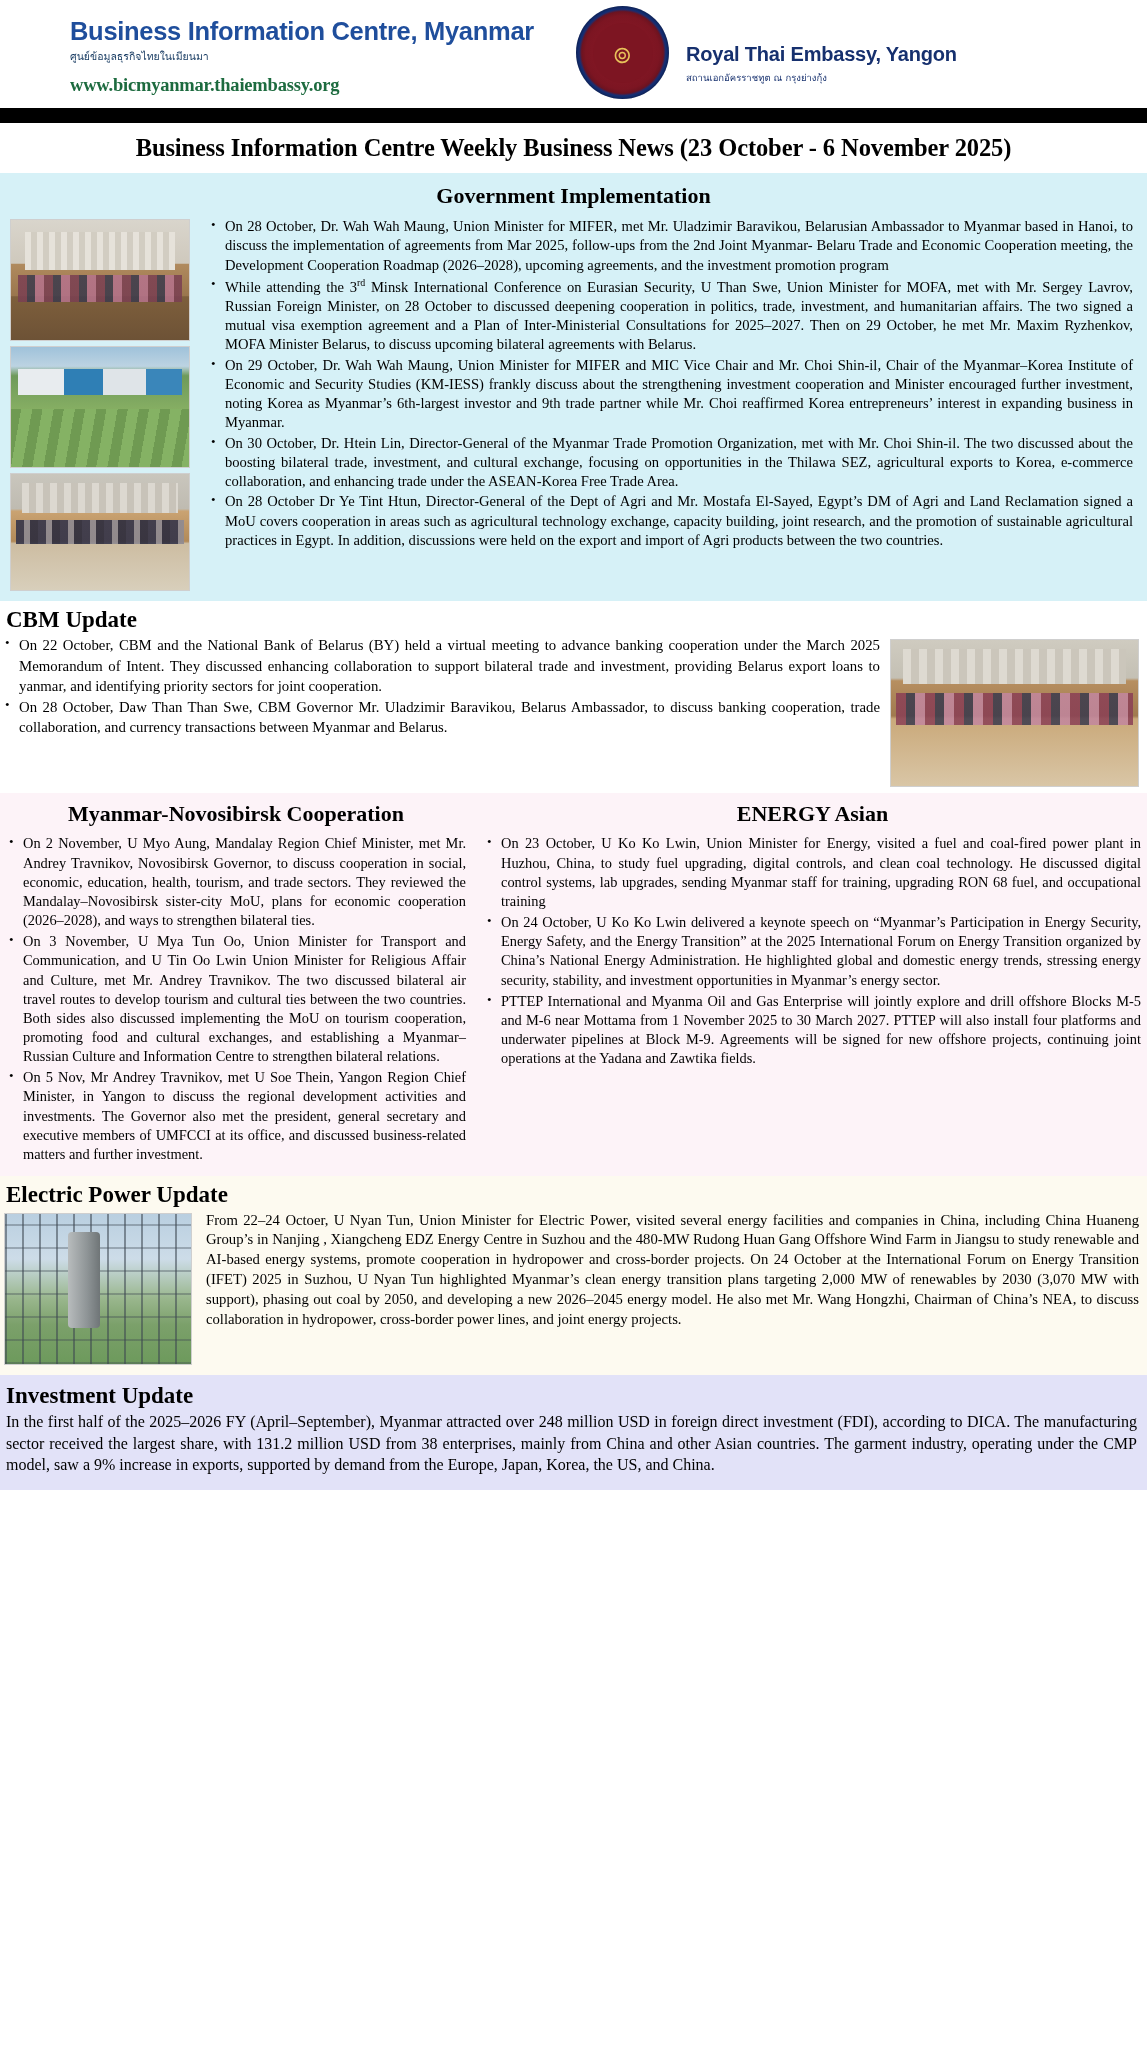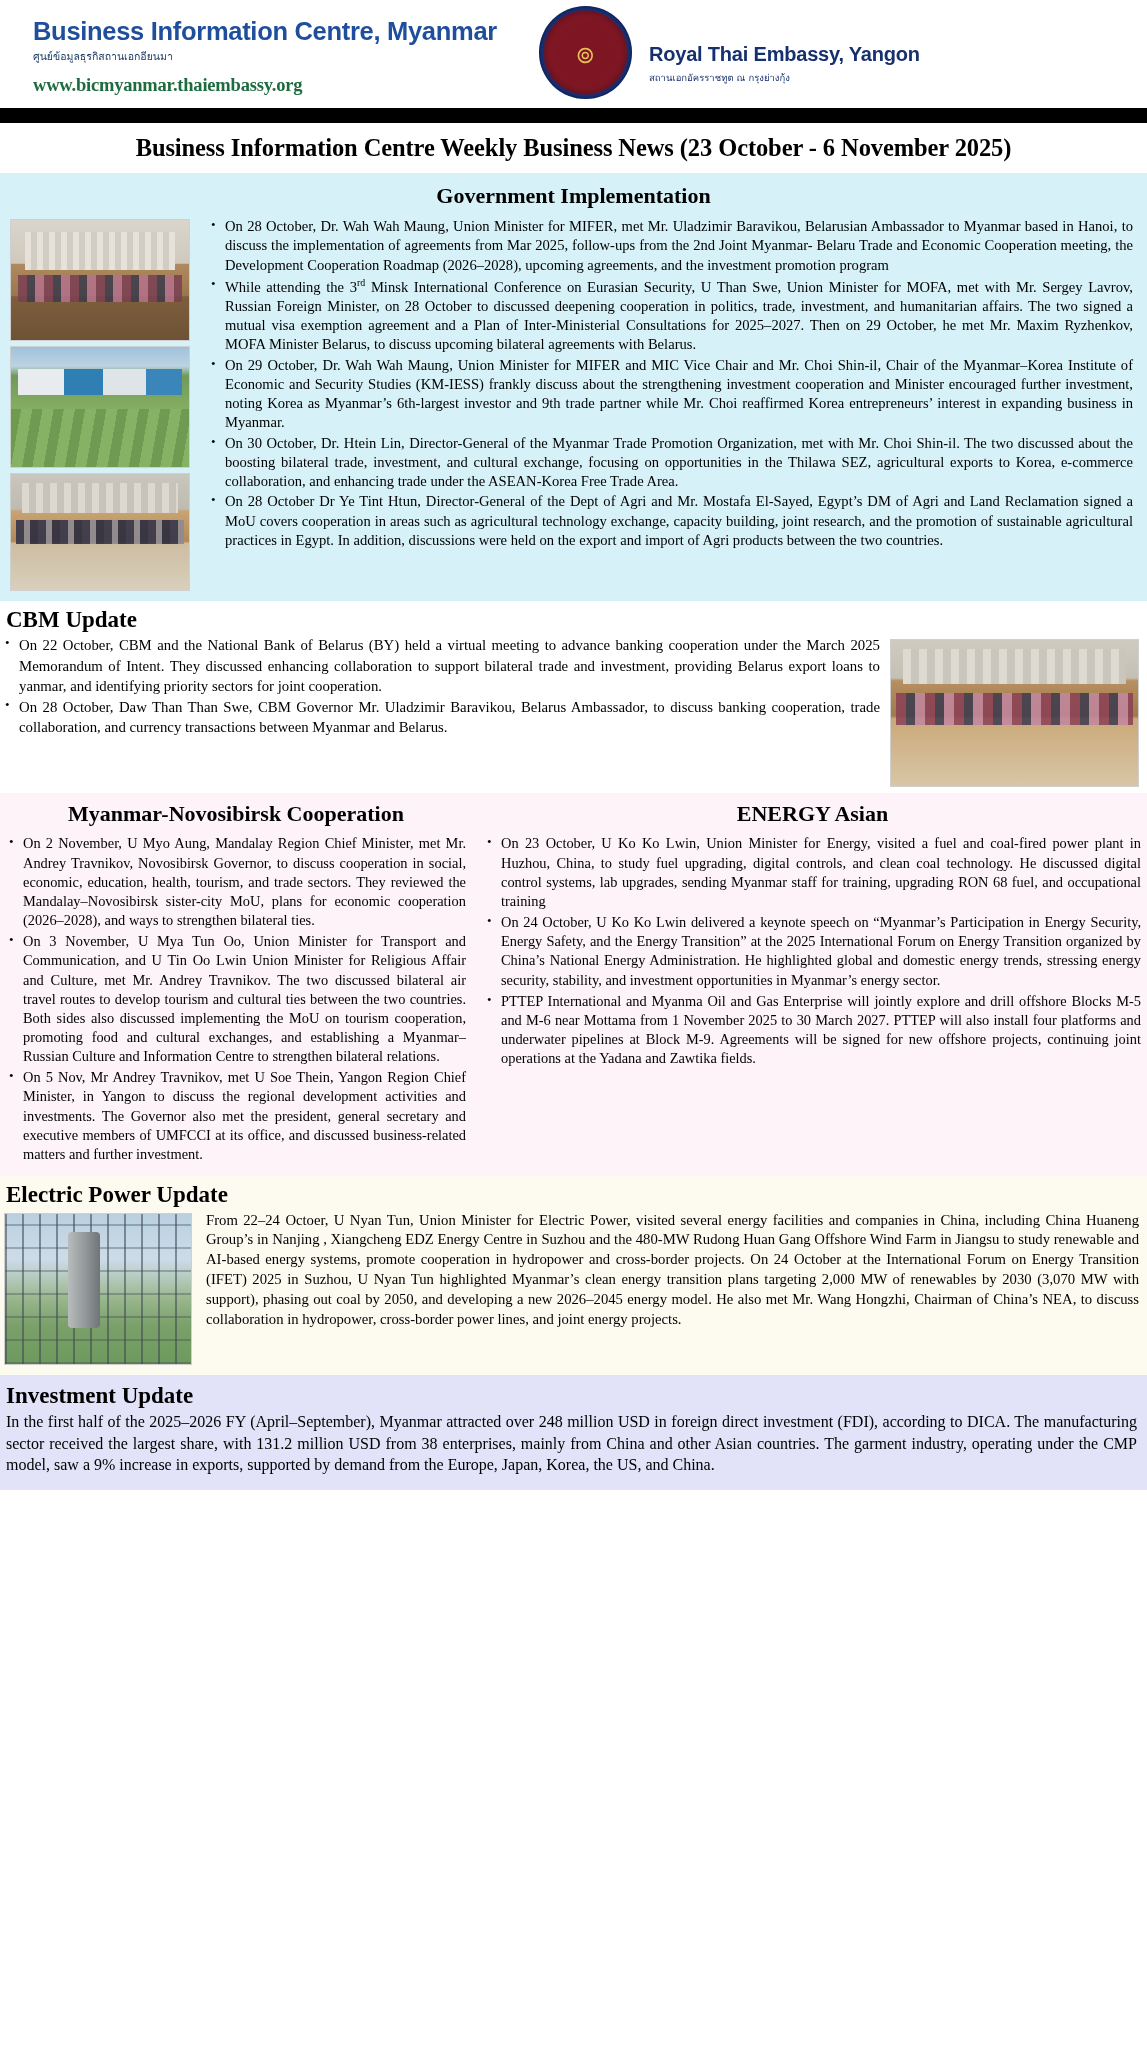--- a/index.html
+++ b/index.html
@@ -20,20 +20,21 @@
     background: #fff;
   }
 
   
   .masthead {
     display: flex;
     align-items: flex-start;
     padding: 12px 0 4px 0;
     height: 108px;
     position: relative;
+    margin-left: 37px;
   }
   .brand-block {
     padding-left: 33px;
     padding-top: 6px;
     width: 560px;
   }
   .brand-title {
     font-family: "Liberation Sans", "DejaVu Sans", sans-serif;
     font-weight: bold;
     font-size: 25.5px;
@@ -313,21 +314,21 @@
   }
 </style>
 </head>
 <body>
 
 <div class="page">
 
   <div class="masthead">
     <div class="brand-block">
       <div class="brand-title">Business Information Centre, Myanmar</div>
-      <div class="brand-thai">ศูนย์ข้อมูลธุรกิสถานเอกอียนมา</div>
+      <div class="brand-thai">ศูนย์ข้อมูลธุรกิจไทยในเมียนมา</div>
       <div class="brand-url">www.bicmyanmar.thaiembassy.org</div>
     </div>
 
     <div class="emblem-block">
       <div class="emblem">
         <div class="emblem-ring-text"></div>
         <div class="emblem-inner">๏</div>
       </div>
       <div class="embassy-text">
         <div class="embassy-title">Royal Thai Embassy, Yangon</div>

